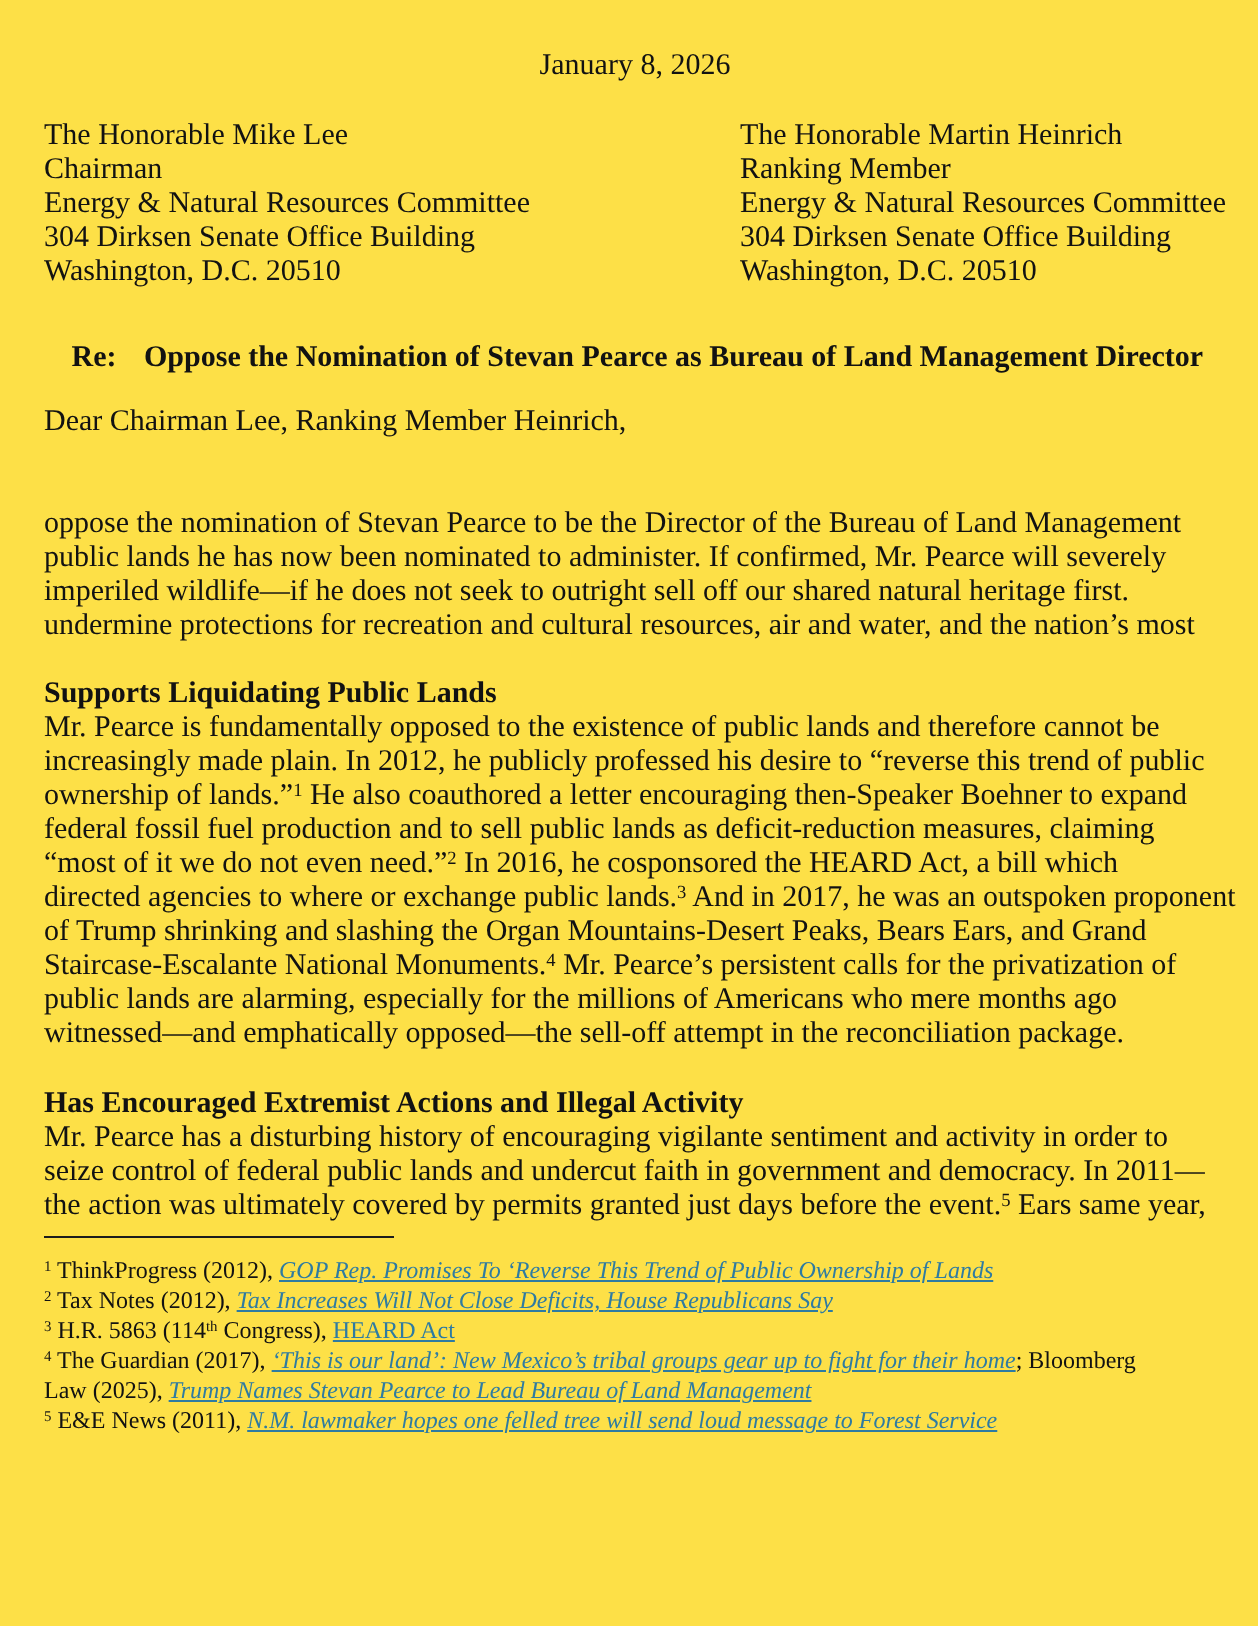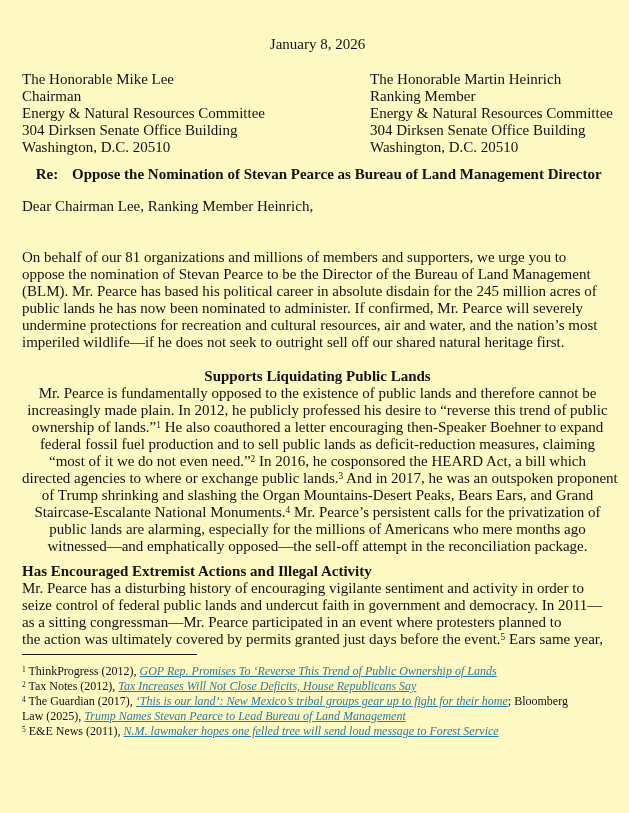--- a/index.html
+++ b/index.html
@@ -1,39 +1,39 @@
 <!DOCTYPE html>
 <html><head>
 <meta charset="utf-8">
 <style>
   html, body { margin: 0; padding: 0; background: #ffffff; }
   .page {
     position: relative;
     width: 629px;
     height: 813px;
     box-sizing: border-box;
-    padding: 36px 16px 0 22px;
-    background: #fef9c3;
+    padding: 25px 16px 0 22px;
+    background: #fde047;
     color: #121212;
     font-family: "Liberation Serif", "DejaVu Serif", serif;
     font-size: 15px;
     line-height: 17px;
     overflow: hidden;
   }
   .ln { white-space: nowrap; }
   .date { text-align: center; margin-bottom: 18px; }
-  .addresses { display: flex; margin-bottom: 10px; justify-content: flex-end; }
+  .addresses { display: flex; margin-bottom: 26px; justify-content: flex-end; }
   .addr-col.left { width: 348px; flex: 0 0 348px; }
   .re-line { font-weight: bold; margin-bottom: 15px; white-space: nowrap; }
   .re-label { display: inline-block; width: 50px; text-align: center; }
   .salutation { margin-bottom: 34px; }
   .intro { margin-bottom: 17px; }
   .urge { margin-bottom: 17px; }
   .section-heading { font-weight: bold; white-space: nowrap; }
-  .section.s1 { margin-bottom: 8px; text-align: center; }
+  .section.s1 { margin-bottom: 18px; }
   .section.s2 { margin-bottom: 5px; }
   sup {
     font-size: 0.62em;
     line-height: 0;
     vertical-align: 0.45em;
   }
   .fn-sep {
     width: 175px;
     height: 0;
     border-top: 1.5px solid #1c1c1c;
@@ -69,26 +69,24 @@
         <div class="ln">304 Dirksen Senate Office Building</div>
         <div class="ln">Washington, D.C. 20510</div>
       </div>
   </div>
 
   <div class="re-line"><span class="re-label">Re:</span><span>Oppose the Nomination of Stevan Pearce as Bureau of Land Management Director</span></div>
 
   <div class="salutation ln">Dear Chairman Lee, Ranking Member Heinrich,</div>
 
   <div class="intro">
-      <div class="ln">On behalf of our 81 organizations and millions of members and supporters, we urge you to</div>
       <div class="ln">oppose the nomination of Stevan Pearce to be the Director of the Bureau of Land Management</div>
-      <div class="ln">(BLM). Mr. Pearce has based his political career in absolute disdain for the 245 million acres of</div>
       <div class="ln">public lands he has now been nominated to administer. If confirmed, Mr. Pearce will severely</div>
+      <div class="ln">imperiled wildlife—if he does not seek to outright sell off our shared natural heritage first.</div>
       <div class="ln">undermine protections for recreation and cultural resources, air and water, and the nation’s most</div>
-      <div class="ln">imperiled wildlife—if he does not seek to outright sell off our shared natural heritage first.</div>
     </div>
 
 
   <div class="section s1">
     <div class="section-heading">Supports Liquidating Public Lands</div>
     <div class="section-body">
         <div class="ln">Mr. Pearce is fundamentally opposed to the existence of public lands and therefore cannot be</div>
         <div class="ln">increasingly made plain. In 2012, he publicly professed his desire to “reverse this trend of public</div>
         <div class="ln"><span>ownership of lands.”</span><sup>1</sup><span> He also coauthored a letter encouraging then-Speaker Boehner to expand</span></div>
         <div class="ln">federal fossil fuel production and to sell public lands as deficit-reduction measures, claiming</div>
@@ -99,35 +97,37 @@
         <div class="ln">public lands are alarming, especially for the millions of Americans who mere months ago</div>
         <div class="ln">witnessed—and emphatically opposed—the sell-off attempt in the reconciliation package.</div>
       </div>
   </div>
 
   <div class="section s2">
     <div class="section-heading">Has Encouraged Extremist Actions and Illegal Activity</div>
     <div class="section-body">
         <div class="ln">Mr. Pearce has a disturbing history of encouraging vigilante sentiment and activity in order to</div>
         <div class="ln">seize control of federal public lands and undercut faith in government and democracy. In 2011—</div>
-        <div class="ln">as a sitting congressman—Mr. Pearce participated in an event where protesters planned to</div>
         <div class="ln"><span>the action was ultimately covered by permits granted just days before the event.</span><sup>5</sup><span> Ears same year,</span></div>
       </div>
   </div>
 
   <div class="fn-sep"></div>
 
   <div class="footnotes">
     <div class="footnote">
         <div class="ln"><sup>1</sup><span> ThinkProgress (2012), </span><a class="fn-link it">GOP Rep. Promises To ‘Reverse This Trend of Public Ownership of Lands</a></div>
       </div>
     <div class="footnote">
         <div class="ln"><sup>2</sup><span> Tax Notes (2012), </span><a class="fn-link it">Tax Increases Will Not Close Deficits, House Republicans Say</a></div>
       </div>
     <div class="footnote">
+        <div class="ln"><sup>3</sup><span> H.R. 5863 (114</span><sup>th</sup><span> Congress), </span><a class="fn-link">HEARD Act</a></div>
+      </div>
+    <div class="footnote">
         <div class="ln"><sup>4</sup><span> The Guardian (2017), </span><a class="fn-link it">‘This is our land’: New Mexico’s tribal groups gear up to fight for their home</a><span>; Bloomberg</span></div>
         <div class="ln"><span>Law (2025), </span><a class="fn-link it">Trump Names Stevan Pearce to Lead Bureau of Land Management</a></div>
       </div>
     <div class="footnote">
         <div class="ln"><sup>5</sup><span> E&amp;E News (2011), </span><a class="fn-link it">N.M. lawmaker hopes one felled tree will send loud message to Forest Service</a></div>
       </div>
   </div>
 
 </div>
 

